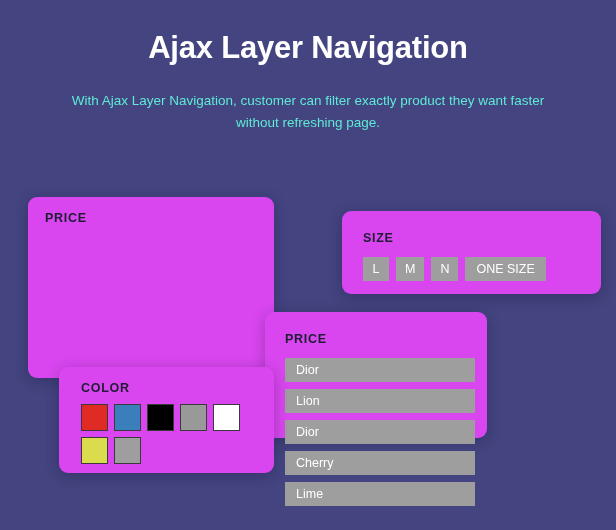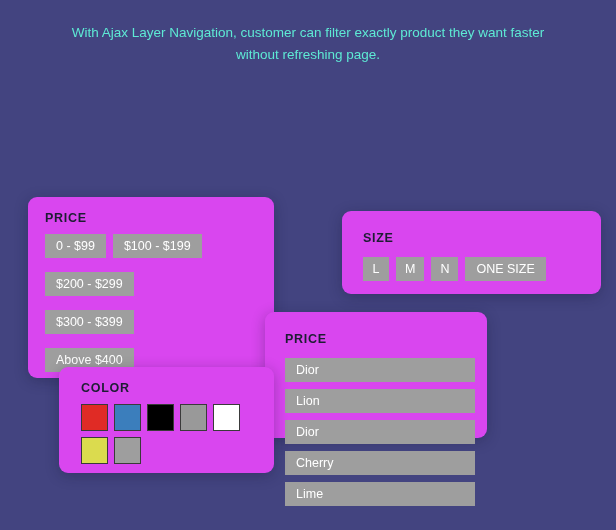--- a/index.html
+++ b/index.html
@@ -111,35 +111,26 @@
     height: 27px;
     box-sizing: border-box;
     border: 1px solid #3a3a3a;
     cursor: pointer;
   }
 </style>
 </head>
 <body>
 
 <div class="header">
+  <h1 class="page-title">Ajax Layer Navigation</h1>
   <p class="page-subtitle">With Ajax Layer Navigation, customer can filter exactly product they want faster without refreshing page.</p>
 </div>
 
 <div class="card" id="card-price">
   <div class="card-title">PRICE</div>
-  <div class="pill-group" id="price-pills">
-    <div class="pill">0 - $99</div>
-    <div class="pill">$100 - $199</div>
-    <div class="break"></div>
-    <div class="pill">$200 - $299</div>
-    <div class="break"></div>
-    <div class="pill">$300 - $399</div>
-    <div class="break"></div>
-    <div class="pill">Above $400</div>
-  </div>
 </div>
 
 <div class="card" id="card-size">
   <div class="card-title">SIZE</div>
   <div class="pill-group" id="size-pills">
     <div class="pill narrow">L</div>
     <div class="pill narrow">M</div>
     <div class="pill narrow">N</div>
     <div class="pill">ONE SIZE</div>
   </div>

